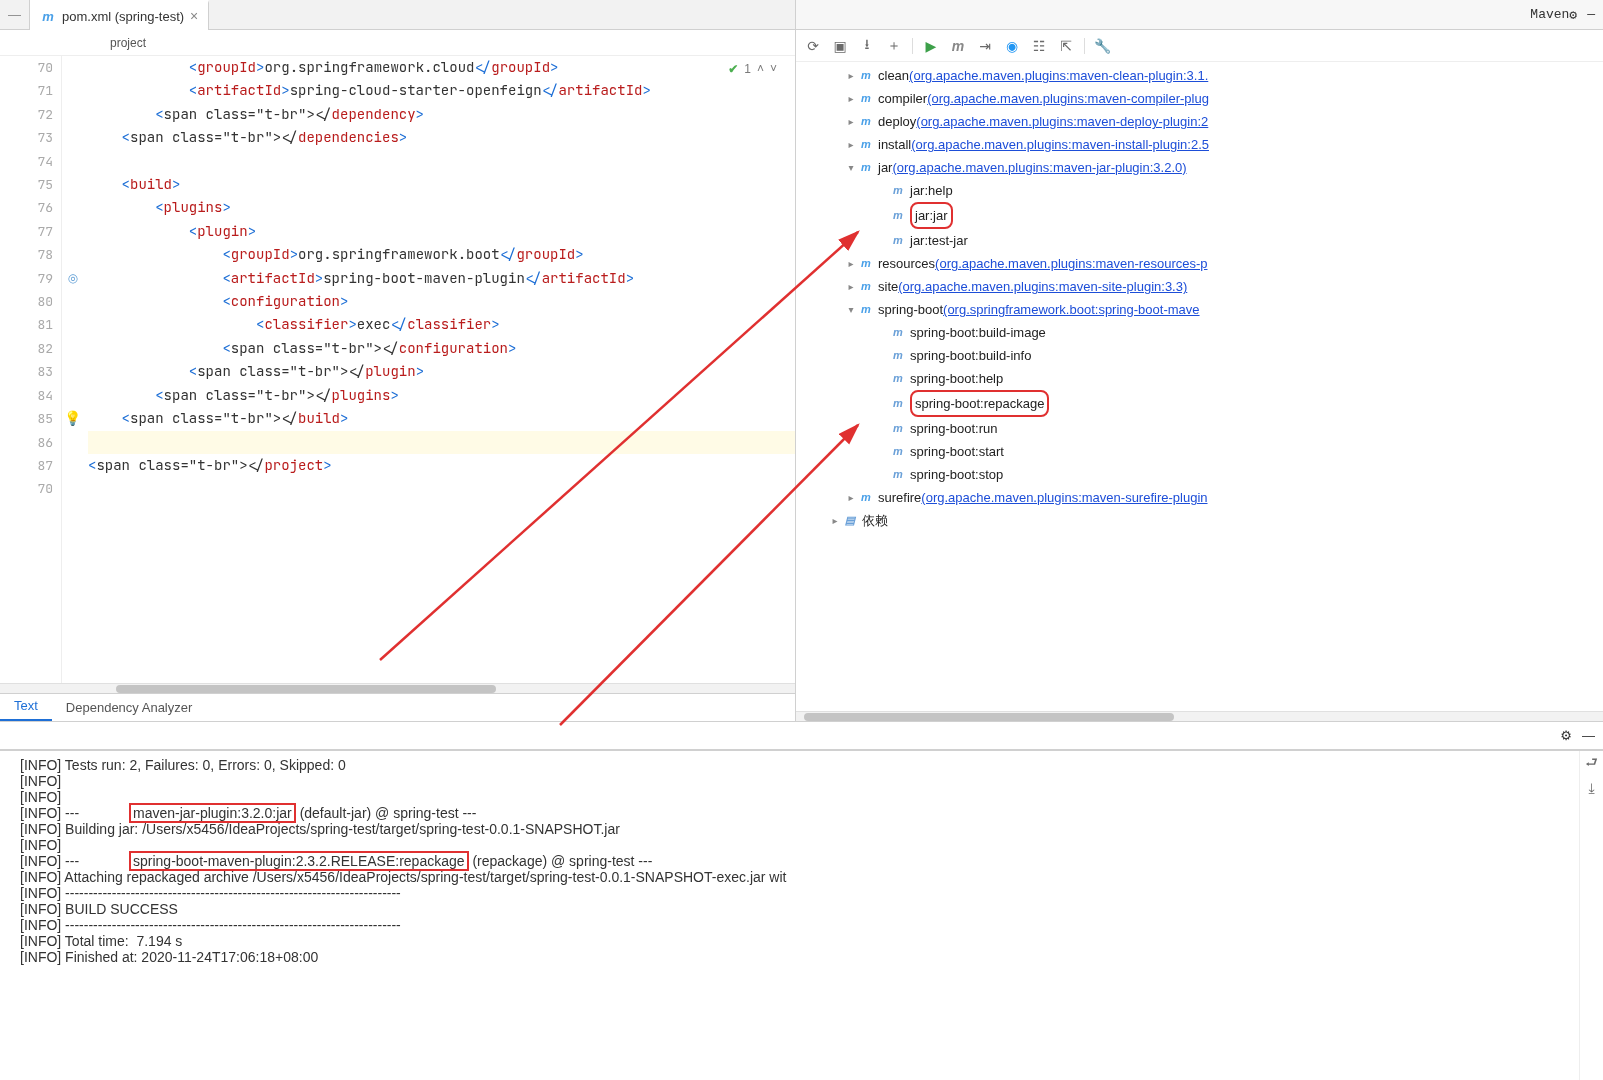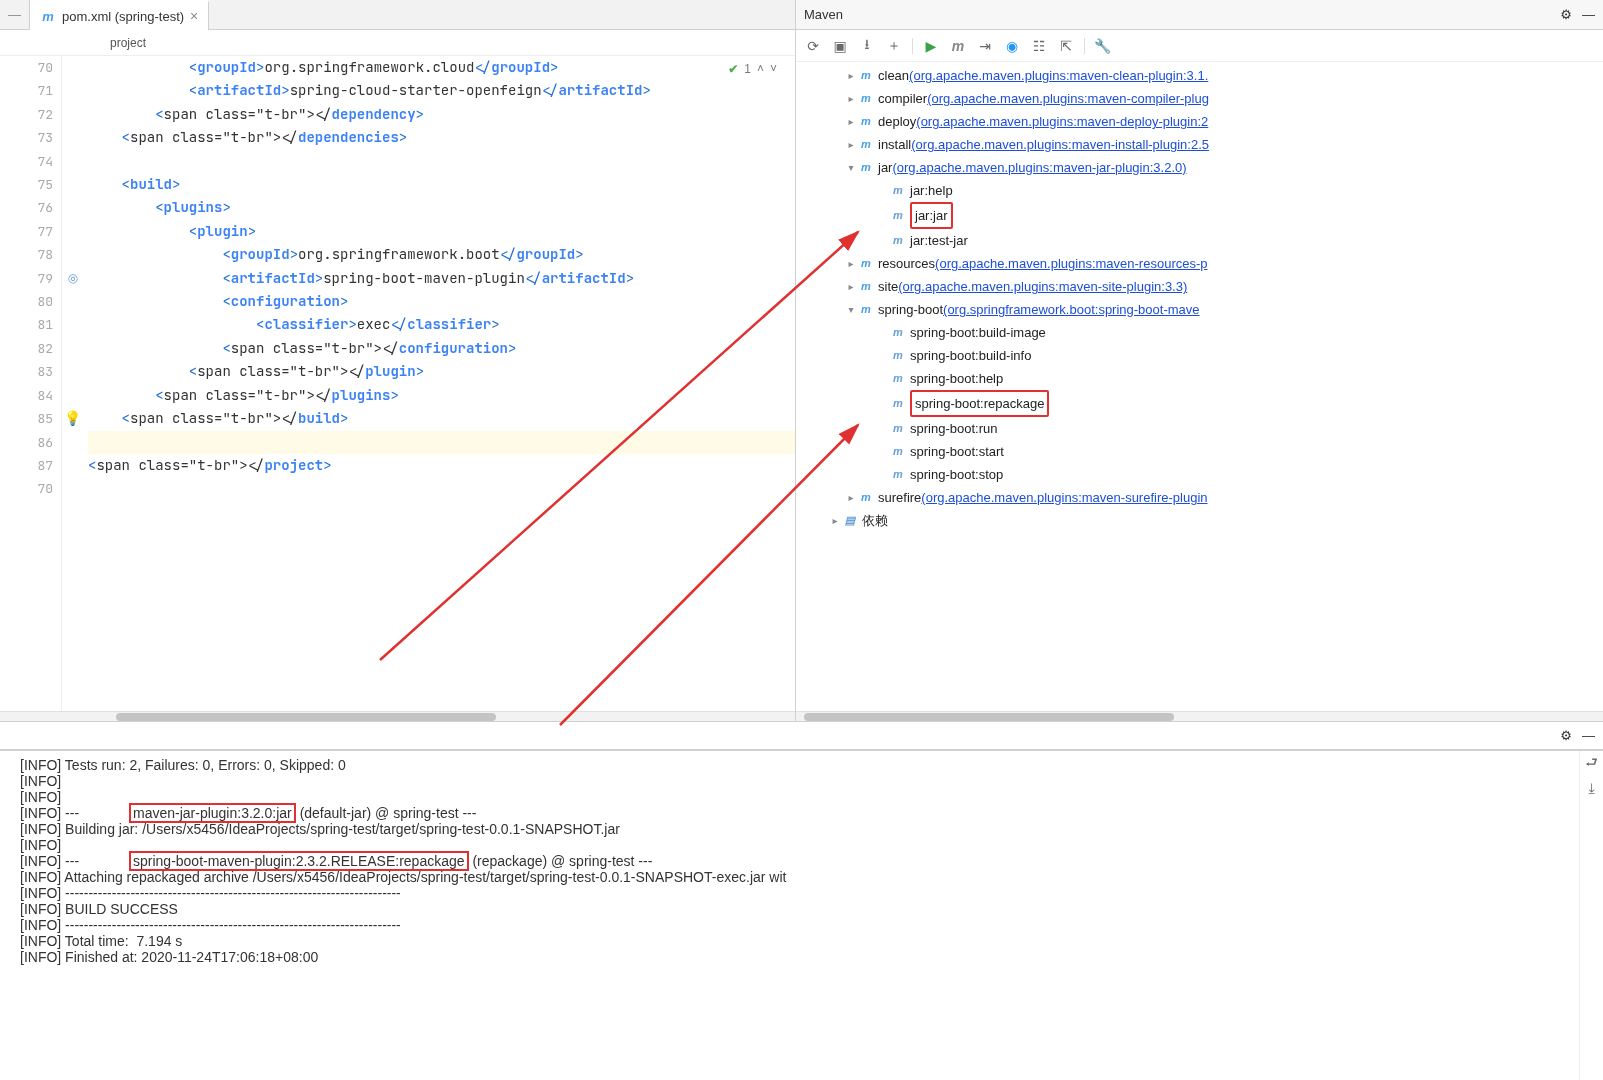--- a/index.html
+++ b/index.html
@@ -15,41 +15,41 @@
 .closex{color:#888;font-size:14px;}
 .breadcrumb{height:26px;display:flex;align-items:center;padding:0 12px 0 110px;font-size:12px;color:#555;border-bottom:1px solid #eee;}
 .editor-body{flex:1;display:flex;min-height:0;position:relative;}
 .leftstub{width:27px;background:#f2f2f2;border-right:1px solid #e4e4e4;display:flex;flex-direction:column;align-items:center;padding-top:4px;font-size:10px;color:#888;}
 .gutter{width:62px;background:#fff;display:flex;flex-direction:column;font-family:"JetBrains Mono",Menlo,Consolas,monospace;font-size:13px;color:#aaa;text-align:right;padding-right:8px;line-height:23.4px;border-right:1px solid #eee;}
 .markcol{width:22px;background:#fff;display:flex;flex-direction:column;line-height:23.4px;}
 .markcol .m{height:23.4px;display:flex;align-items:center;justify-content:center;}
 .bulb{color:#f0a020;font-size:14px;}
 .code{flex:1;overflow:auto;font-family:"JetBrains Mono",Menlo,Consolas,monospace;font-size:14px;line-height:23.4px;white-space:pre;padding-left:4px;}
 .code .hl{background:#fffbe6;display:block;}
-.t-tag{color:#3b82f6;font-weight:bold;}
+.t-tag{color:#b91c1c;}
 .t-br{color:#1e6fd6;}
 .code-hint{position:absolute;top:6px;right:18px;font-size:12px;color:#7a7a7a;display:flex;align-items:center;gap:6px;}
 .code-hint .chk{color:#4caf50;font-weight:bold;}
 .editor-scroll{height:10px;background:#f2f2f2;border-top:1px solid #e0e0e0;}
 .editor-scroll .th{height:8px;width:380px;background:#c4c4c4;border-radius:4px;margin-left:116px;margin-top:1px;}
 .editor-tabs2{height:28px;display:flex;align-items:flex-end;border-top:1px solid #d0d0d0;}
 .et2{padding:6px 14px;font-size:13px;color:#555;}
 .et2.active{color:#1e6fd6;border-bottom:2px solid #1e6fd6;}
-.maven-header{height:30px;display:flex;align-items:center;justify-content:space-between;padding:0 8px;border-bottom:1px solid #d0d0d0;background:#f7f7f7;}
+.maven-header{height:30px;display:flex;align-items:center;justify-content:flex-end;padding:0 8px;border-bottom:1px solid #d0d0d0;background:#f7f7f7;font-family:Liberation Mono, monospace;}
 .maven-toolbar{height:32px;display:flex;align-items:center;gap:9px;padding:0 8px;border-bottom:1px solid #eee;}
 .maven-toolbar .ico{width:18px;height:18px;font-size:14px;color:#6a6a6a;display:flex;align-items:center;justify-content:center;}
 .tree{flex:1;overflow:auto;font-size:13px;line-height:23px;padding:2px 0;}
 .node{display:flex;align-items:center;white-space:nowrap;}
 .arr{width:14px;color:#888;font-size:10px;display:inline-flex;justify-content:center;}
 .pico{width:16px;height:16px;margin-right:4px;display:inline-flex;align-items:center;justify-content:center;font-size:11px;font-weight:bold;font-style:italic;color:#4aa0e8;}
 .gico{color:#6aa0d8;}
 .fico{color:#6aa0d8;}
 .nlabel{color:#222;}
 .nmeta{color:#1d4ed8;text-decoration:underline;}
-.boxed{border:2px solid #e03030;padding:0 3px;border-radius:2px;}
+.boxed{border:2px solid #e03030;padding:0 3px;border-radius:8px;}
 .maven-scroll{height:10px;background:#f2f2f2;border-top:1px solid #e0e0e0;}
 .maven-scroll .th{height:8px;width:370px;background:#c4c4c4;border-radius:4px;margin-left:8px;margin-top:1px;}
 .console-wrap{flex:0 0 330px;display:flex;border-top:1px solid #d0d0d0;}
 .console-left{flex:0 0 18px;}
 .console{flex:1;font-family:Liberation Sans, sans-serif;font-size:14px;line-height:16px;white-space:pre;padding:6px 0 0 2px;overflow:hidden;}
 .console-header{height:28px;display:flex;align-items:center;justify-content:flex-end;padding:0 8px;gap:10px;border-bottom:1px solid #d0d0d0;}
 .right-gut{flex:0 0 24px;border-left:1px solid #eee;display:flex;flex-direction:column;align-items:center;gap:6px;padding-top:4px;}
 .right-gut .gi{width:18px;height:18px;font-size:14px;color:#6a6a6a;display:flex;align-items:center;justify-content:center;}
 .redbox{border:2px solid #e03030;padding:0 2px;margin-left:46px;}
 svg.arrowsvg{position:absolute;pointer-events:none;z-index:50;}
@@ -142,20 +142,24 @@
 <span>        <span class="t-br">&lt;</span>span class="t-br"&gt;&lt;/</span><span class="t-tag">plugins</span><span class="t-br">&gt;</span>
 <span>    <span class="t-br">&lt;</span>span class="t-br"&gt;&lt;/</span><span class="t-tag">build</span><span class="t-br">&gt;</span>
 <span class="hl">
 </span><span><span class="t-br">&lt;</span>span class="t-br"&gt;&lt;/</span><span class="t-tag">project</span><span class="t-br">&gt;</span>
 <span>
 </span></div>
     </div>
     <div class="editor-scroll">
           <div class="th"></div>
         </div>
+    <div class="editor-tabs2">
+      <div class="et2 active">Text</div>
+      <div class="et2">Dependency Analyzer</div>
+    </div>
   </div>
 
   <div class="maven-side">
     <div class="maven-header">
       <span>Maven</span>
       <span style="display:flex;gap:10px;">
         <span class="ico">⚙</span>
         <span class="ico">—</span>
       </span>
     </div>

